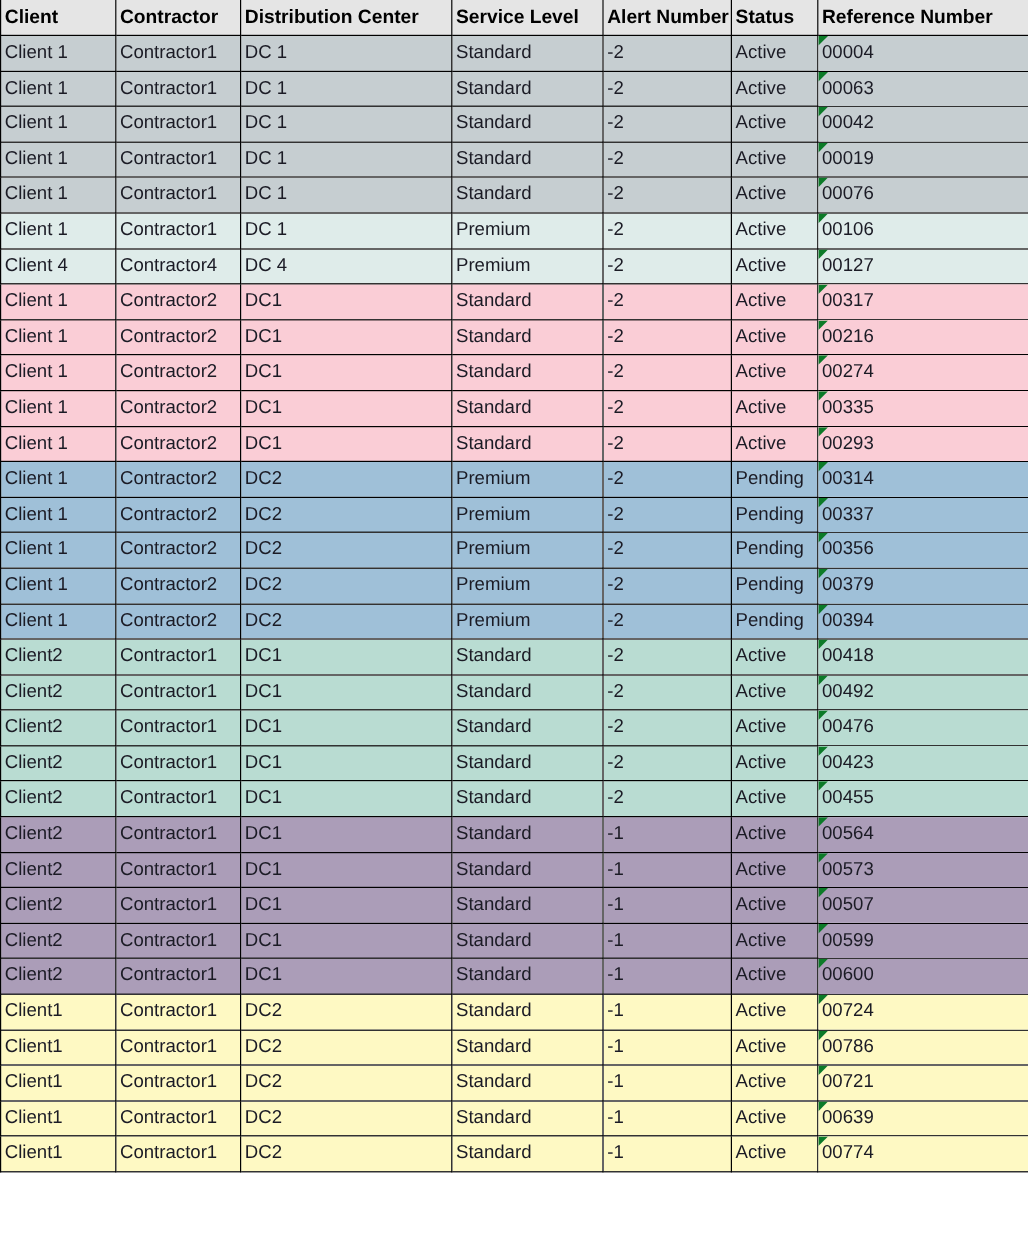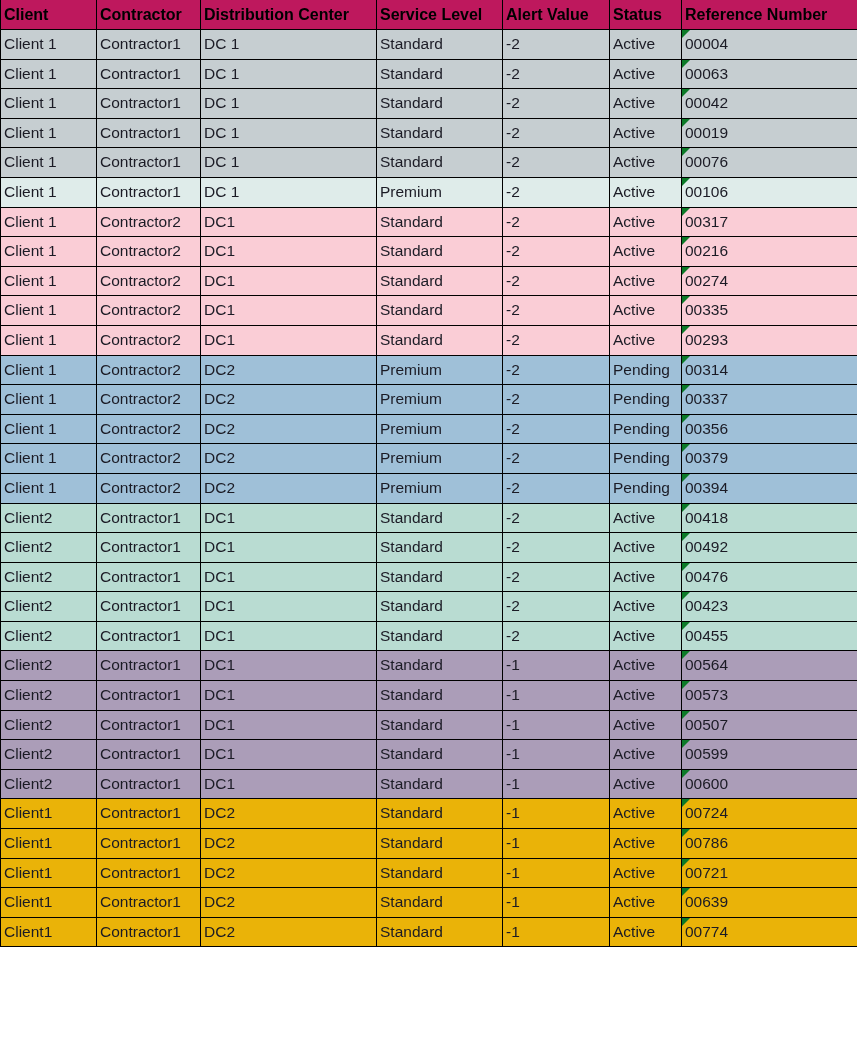--- a/index.html
+++ b/index.html
@@ -38,21 +38,21 @@
     height: 27px;
     color: #1b1b25;
     white-space: nowrap;
     overflow: hidden;
     text-align: left;
     vertical-align: middle;
     font-family: "Liberation Sans", "DejaVu Sans", sans-serif;
   }
 
   table.grid th {
-    background: #be185d;
+    background: #e5e5e5;
     font-weight: bold;
     font-size: 16px;
     height: 29px;
     line-height: 29px;
     color: #000000;
     border-top: none;
   }
 
   table.grid tr.data-row td {
     height: 28.6px;
@@ -89,21 +89,21 @@
     pointer-events: none;
   }
 
   
   .band-gray   td { background: #c6ced1; }
   .band-mint   td { background: #dfecea; }
   .band-pink   td { background: #facdd6; }
   .band-blue   td { background: #9fc0d8; }
   .band-teal   td { background: #b9dcd2; }
   .band-purple td { background: #ab9db8; }
-  .band-gray2  td { background: #eab308; }
+  .band-gray2  td { background: #fef9c3; }
 </style>
 </head>
 <body>
 
 <div class="sheet">
   <table class="grid">
     <colgroup>
       <col class="c-client">
       <col class="c-contr">
       <col class="c-dc">
@@ -111,21 +111,21 @@
       <col class="c-alert">
       <col class="c-status">
       <col class="c-ref">
     </colgroup>
     <thead>
       <tr>
         <th>Client</th>
         <th>Contractor</th>
         <th>Distribution Center</th>
         <th>Service Level</th>
-        <th>Alert Value</th>
+        <th>Alert Number</th>
         <th>Status</th>
         <th>Reference Number</th>
       </tr>
     </thead>
     <tbody id="tbody">
         <tr class="data-row band-gray">
           <td><span>Client 1</span></td>
           <td><span>Contractor1</span></td>
           <td><span>DC 1</span></td>
           <td><span>Standard</span></td>
@@ -171,20 +171,29 @@
         </tr>
         <tr class="data-row band-mint">
           <td><span>Client 1</span></td>
           <td><span>Contractor1</span></td>
           <td><span>DC 1</span></td>
           <td><span>Premium</span></td>
           <td class="num"><span>-2</span></td>
           <td><span>Active</span></td>
           <td class="ref"><span class="tri"></span><span>00106</span></td>
         </tr>
+        <tr class="data-row band-mint">
+          <td><span>Client 4</span></td>
+          <td><span>Contractor4</span></td>
+          <td><span>DC 4</span></td>
+          <td><span>Premium</span></td>
+          <td class="num"><span>-2</span></td>
+          <td><span>Active</span></td>
+          <td class="ref"><span class="tri"></span><span>00127</span></td>
+        </tr>
         <tr class="data-row band-pink">
           <td><span>Client 1</span></td>
           <td><span>Contractor2</span></td>
           <td><span>DC1</span></td>
           <td><span>Standard</span></td>
           <td class="num"><span>-2</span></td>
           <td><span>Active</span></td>
           <td class="ref"><span class="tri"></span><span>00317</span></td>
         </tr>
         <tr class="data-row band-pink">

